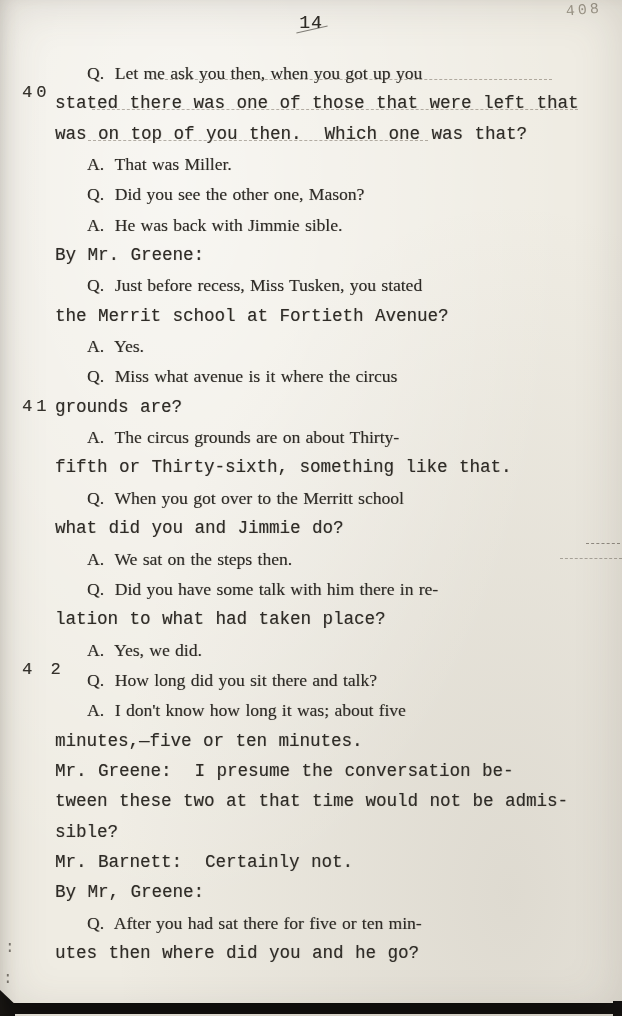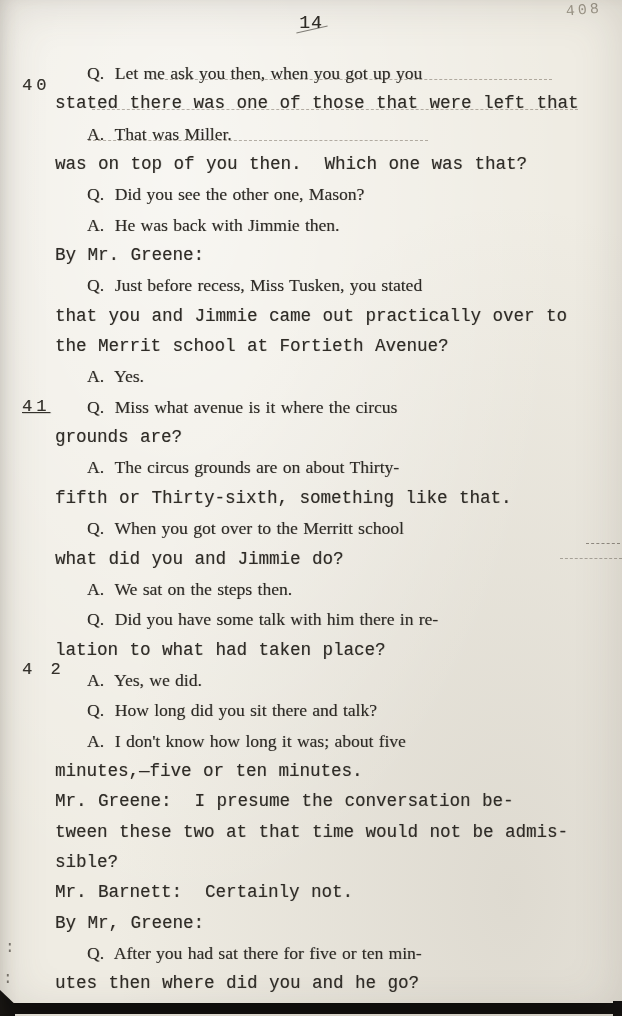--- a/index.html
+++ b/index.html
@@ -94,35 +94,34 @@
 </head>
 <body>
 
 <div class="page">
 
   <div class="page-number">14</div>
 
   <div class="corner-mark">408</div>
 
   <div class="margin-col">
-      <div class="margin-num" style="top: 71px; text-align: center;">40</div>
-      <div class="margin-num" style="top: 391.85px; text-decoration: underline;">41</div>
+      <div class="margin-num" style="top: 78px; text-align: center;">40</div>
+      <div class="margin-num" style="top: 391.85px;">41</div>
       <div class="margin-num" style="top: 655px;">4 2</div>
     </div>
 
   <div class="text-body">
       <div class="line indent">Q.  Let me ask you then, when you got up you</div>
       <div class="line">stated there was one of those that were left that</div>
+      <div class="line">was on top of you then.  Which one was that?</div>
       <div class="line indent">A.  That was Miller.</div>
-      <div class="line">was on top of you then.  Which one was that?</div>
       <div class="line indent">Q.  Did you see the other one, Mason?</div>
-      <div class="line indent">A.  He was back with Jimmie then.</div>
+      <div class="line indent">A.  He was back with Jimmie sible.</div>
       <div class="line">By Mr. Greene:</div>
       <div class="line indent">Q.  Just before recess, Miss Tusken, you stated</div>
-      <div class="line">that you and Jimmie came out practically over to</div>
       <div class="line">the Merrit school at Fortieth Avenue?</div>
       <div class="line indent">A.  Yes.</div>
       <div class="line indent">Q.  Miss what avenue is it where the circus</div>
       <div class="line">grounds are?</div>
       <div class="line indent">A.  The circus grounds are on about Thirty-</div>
       <div class="line">fifth or Thirty-sixth, something like that.</div>
       <div class="line indent">Q.  When you got over to the Merritt school</div>
       <div class="line">what did you and Jimmie do?</div>
       <div class="line indent">A.  We sat on the steps then.</div>
       <div class="line indent">Q.  Did you have some talk with him there in re-</div>

